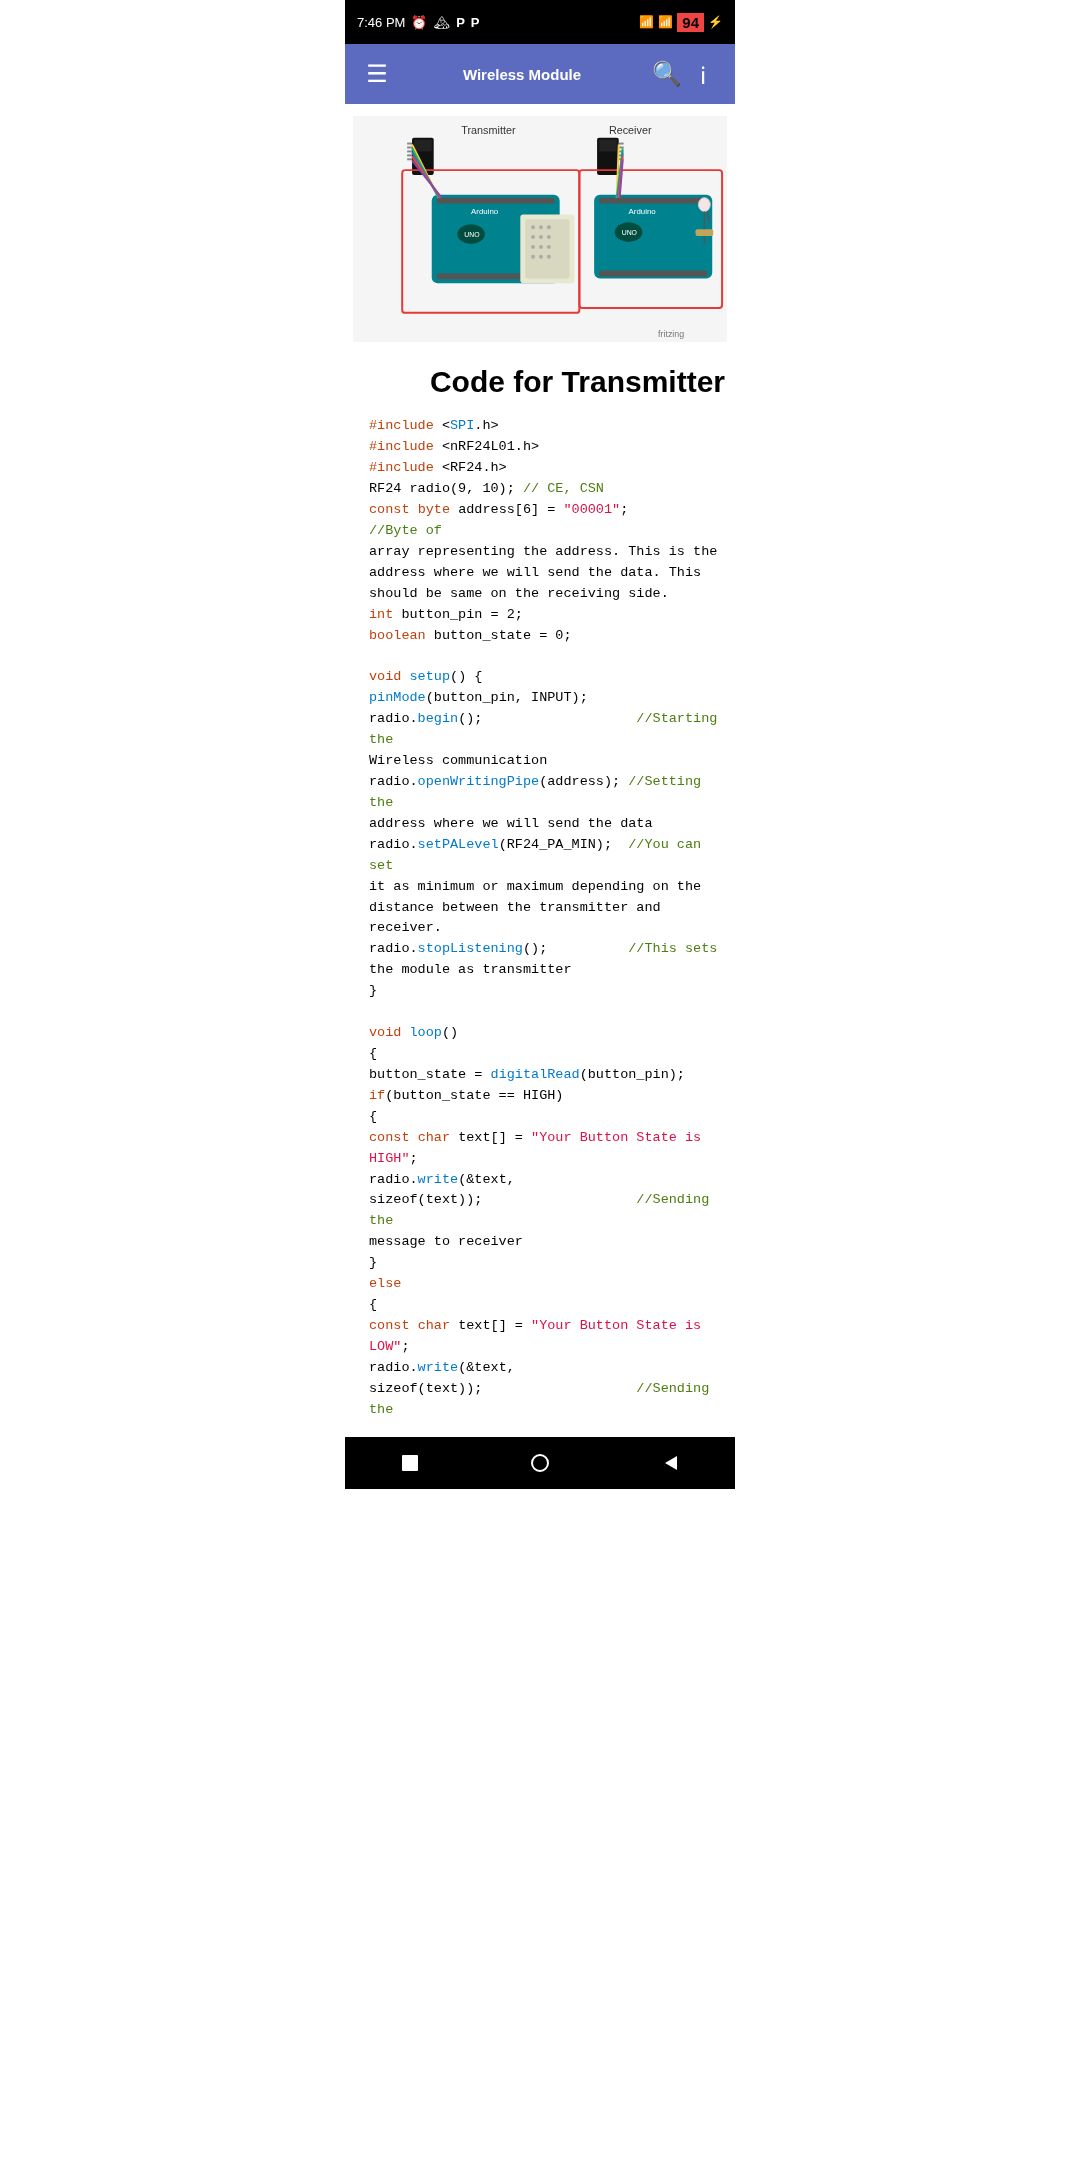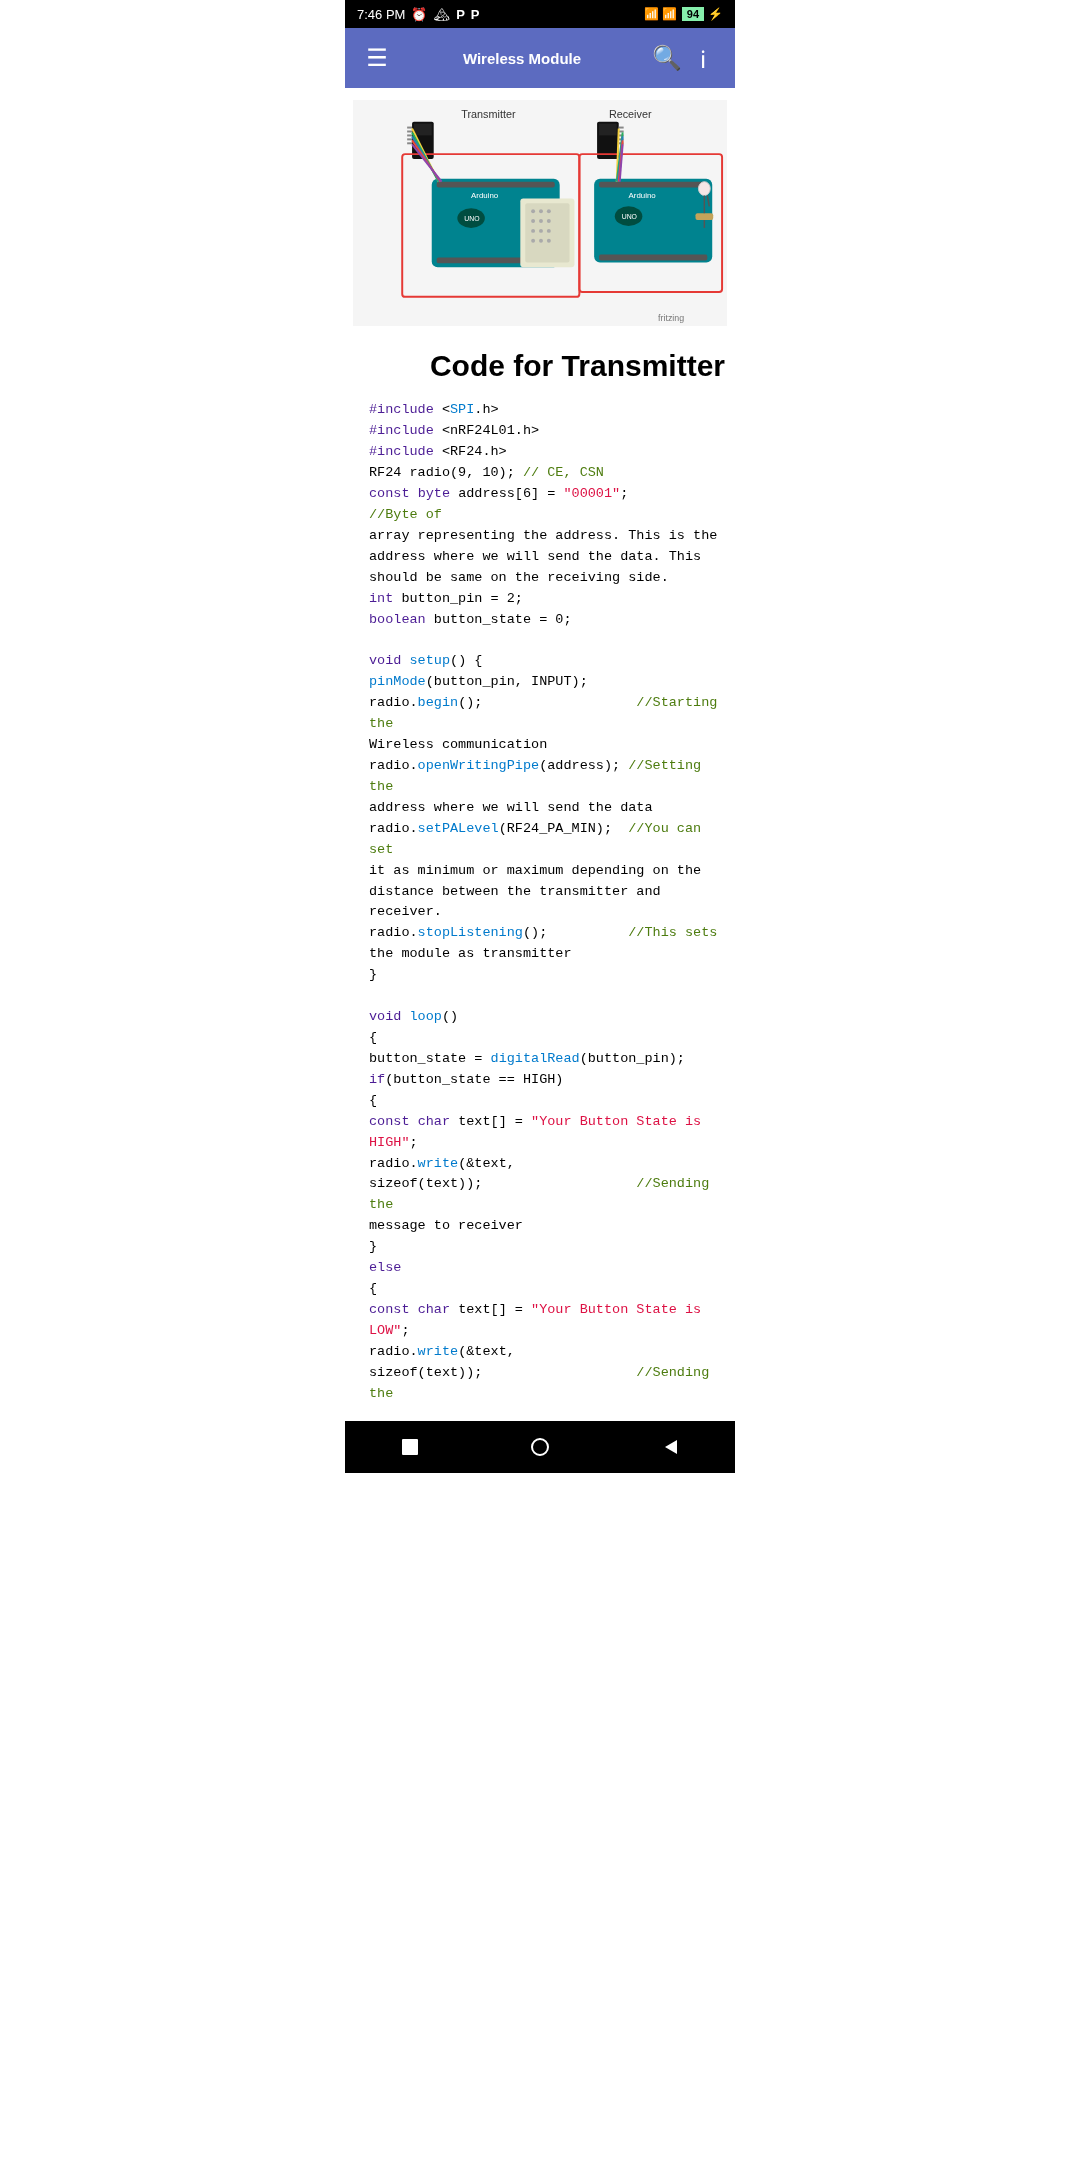--- a/index.html
+++ b/index.html
@@ -17,43 +17,43 @@
       overflow-x: hidden;
     }
 
     
     .status-bar {
       background: #000;
       color: #fff;
       display: flex;
       justify-content: space-between;
       align-items: center;
-      padding: 14px 12px;
+      padding: 22px 12px;
       height: 24px;
       font-size: 13px;
     }
 
     .status-left {
       display: flex;
       align-items: center;
       gap: 6px;
     }
 
     .status-right {
       display: flex;
       align-items: center;
       gap: 4px;
       font-size: 12px;
     }
 
     .battery-badge {
-      background: #86efac;
+      background: #ef4444;
       color: #000;
       font-weight: bold;
-      font-size: 11px;
+      font-size: 15px;
       padding: 1px 5px;
       border-radius: 0;
     }
 
     
     .app-bar {
       background: #5c6bc0;
       display: flex;
       align-items: center;
       padding: 0 14px;
@@ -123,21 +123,21 @@
       padding: 8px 16px 16px 24px;
       font-family: 'Courier New', Courier, monospace;
       font-size: 13.5px;
       line-height: 1.55;
       color: #000;
       white-space: pre-wrap;
       word-break: break-word;
     }
 
     .code-block .kw {
-      color: #4c1d95;
+      color: #c2410c;
     }
 
     .code-block .fn {
       color: #007acc;
       text-align: right;
     }
 
     .code-block .str {
       color: #d14;
     }

